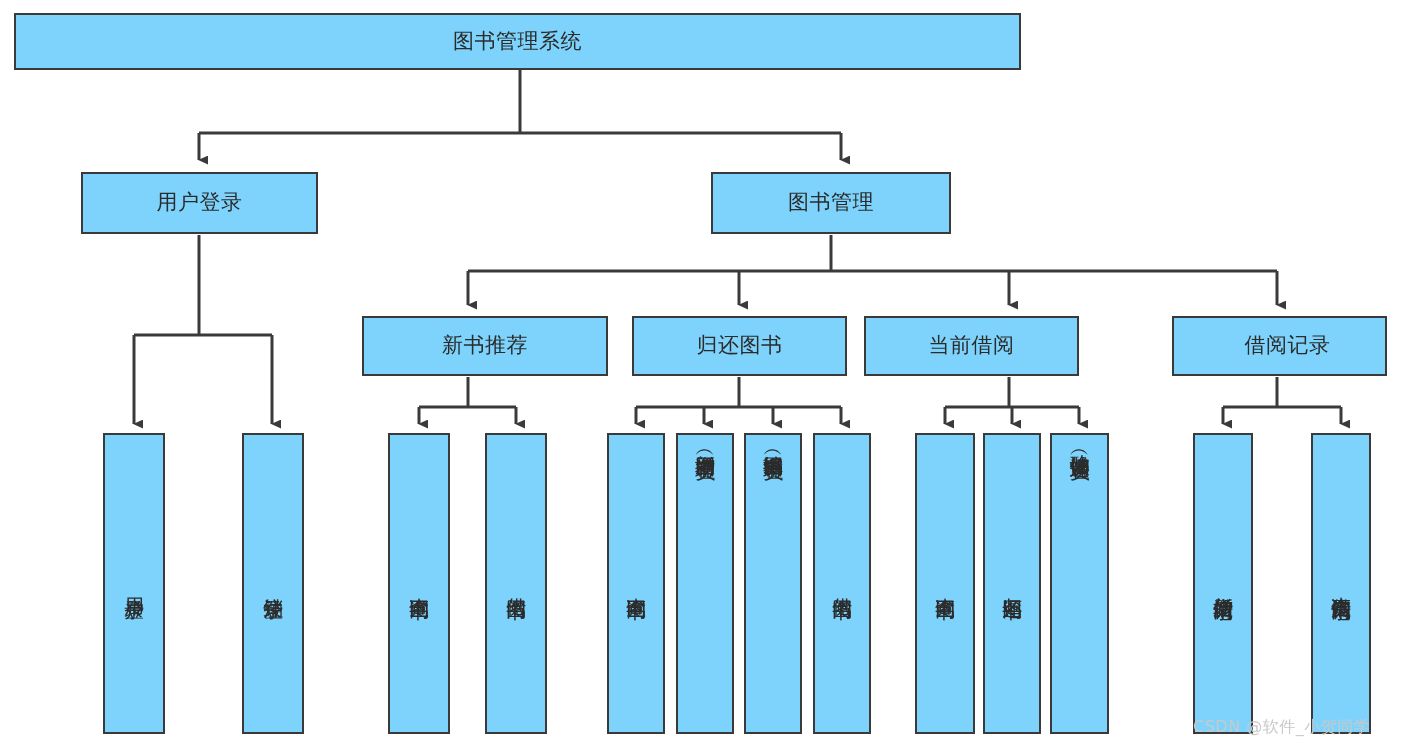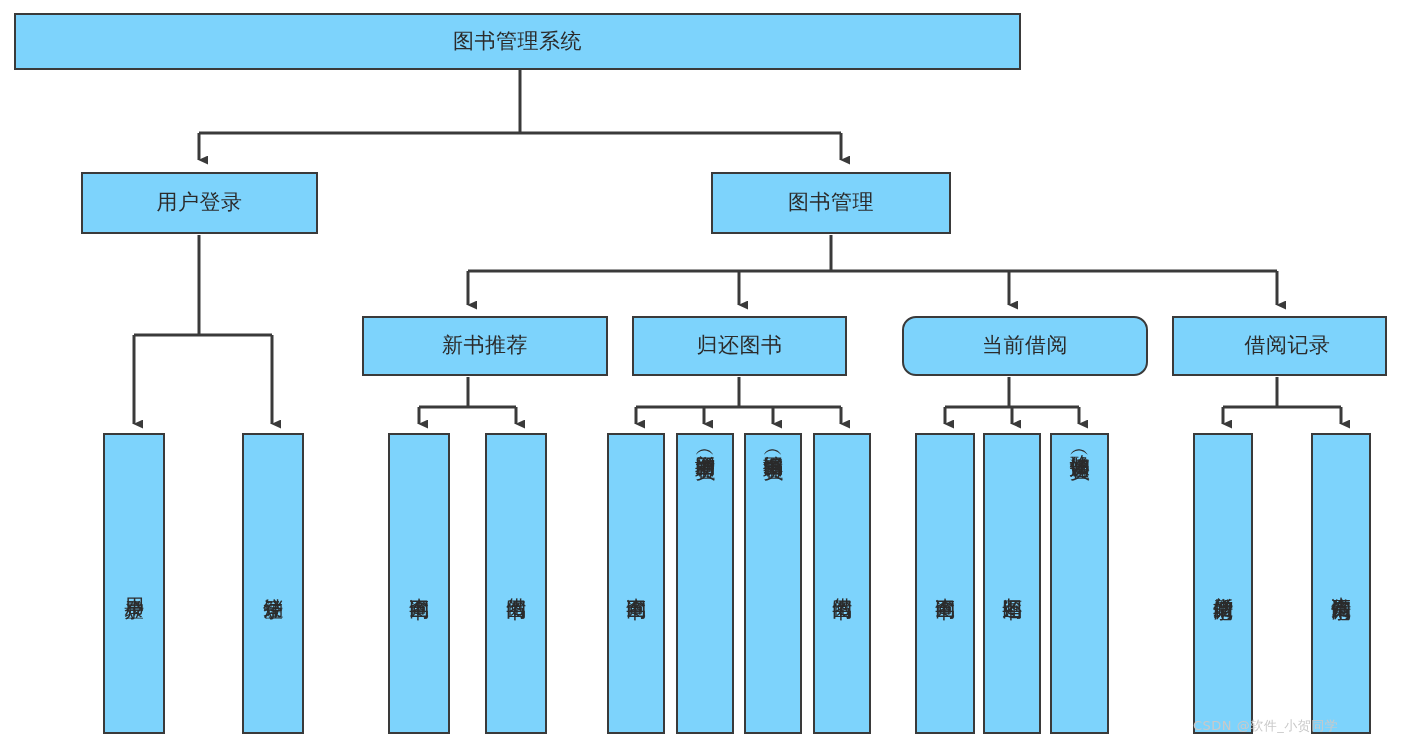--- a/index.html
+++ b/index.html
@@ -59,21 +59,21 @@
     letter-spacing: 1px;
     white-space: nowrap;
     text-align: left;
   }
   .node.vertical.center-text {
     align-items: center;
     padding-top: 0;
   }
   .watermark {
     position: absolute;
-    font-size: 13px;
+    font-size: 16px;
     color: #c9c9c9;
     white-space: nowrap;
     letter-spacing: 0.5px;
   }
 </style>
 </head>
 <body>
 
 <div id="diagram-root">
 
@@ -137,21 +137,21 @@
   <div class="node horizontal" style="left:711px; top:172px; width:240px; height:62px;">
     <span class="node-label">图书管理</span>
   </div>
 
   <div class="node horizontal" style="left:362px; top:316px; width:246px; height:60px;">
     <span class="node-label">新书推荐</span>
   </div>
   <div class="node horizontal" style="left:632px; top:316px; width:215px; height:60px;">
     <span class="node-label">归还图书</span>
   </div>
-  <div class="node horizontal" style="left:902px; top:316px; width:246px; height:60px;border-radius:14px;">
+  <div class="node horizontal" style="left:864px; top:316px; width:215px; height:60px;">
     <span class="node-label">当前借阅</span>
   </div>
   <div class="node horizontal" style="left:1172px; top:316px; width:215px; height:60px;padding-left:16px;">
     <span class="node-label">借阅记录</span>
   </div>
 
   <div class="node vertical center-text" style="left:103px; top:433px; width:62px; height:301px;">
     <span class="node-label">用户登录</span>
   </div>
   <div class="node vertical center-text" style="left:242px; top:433px; width:62px; height:301px;">

